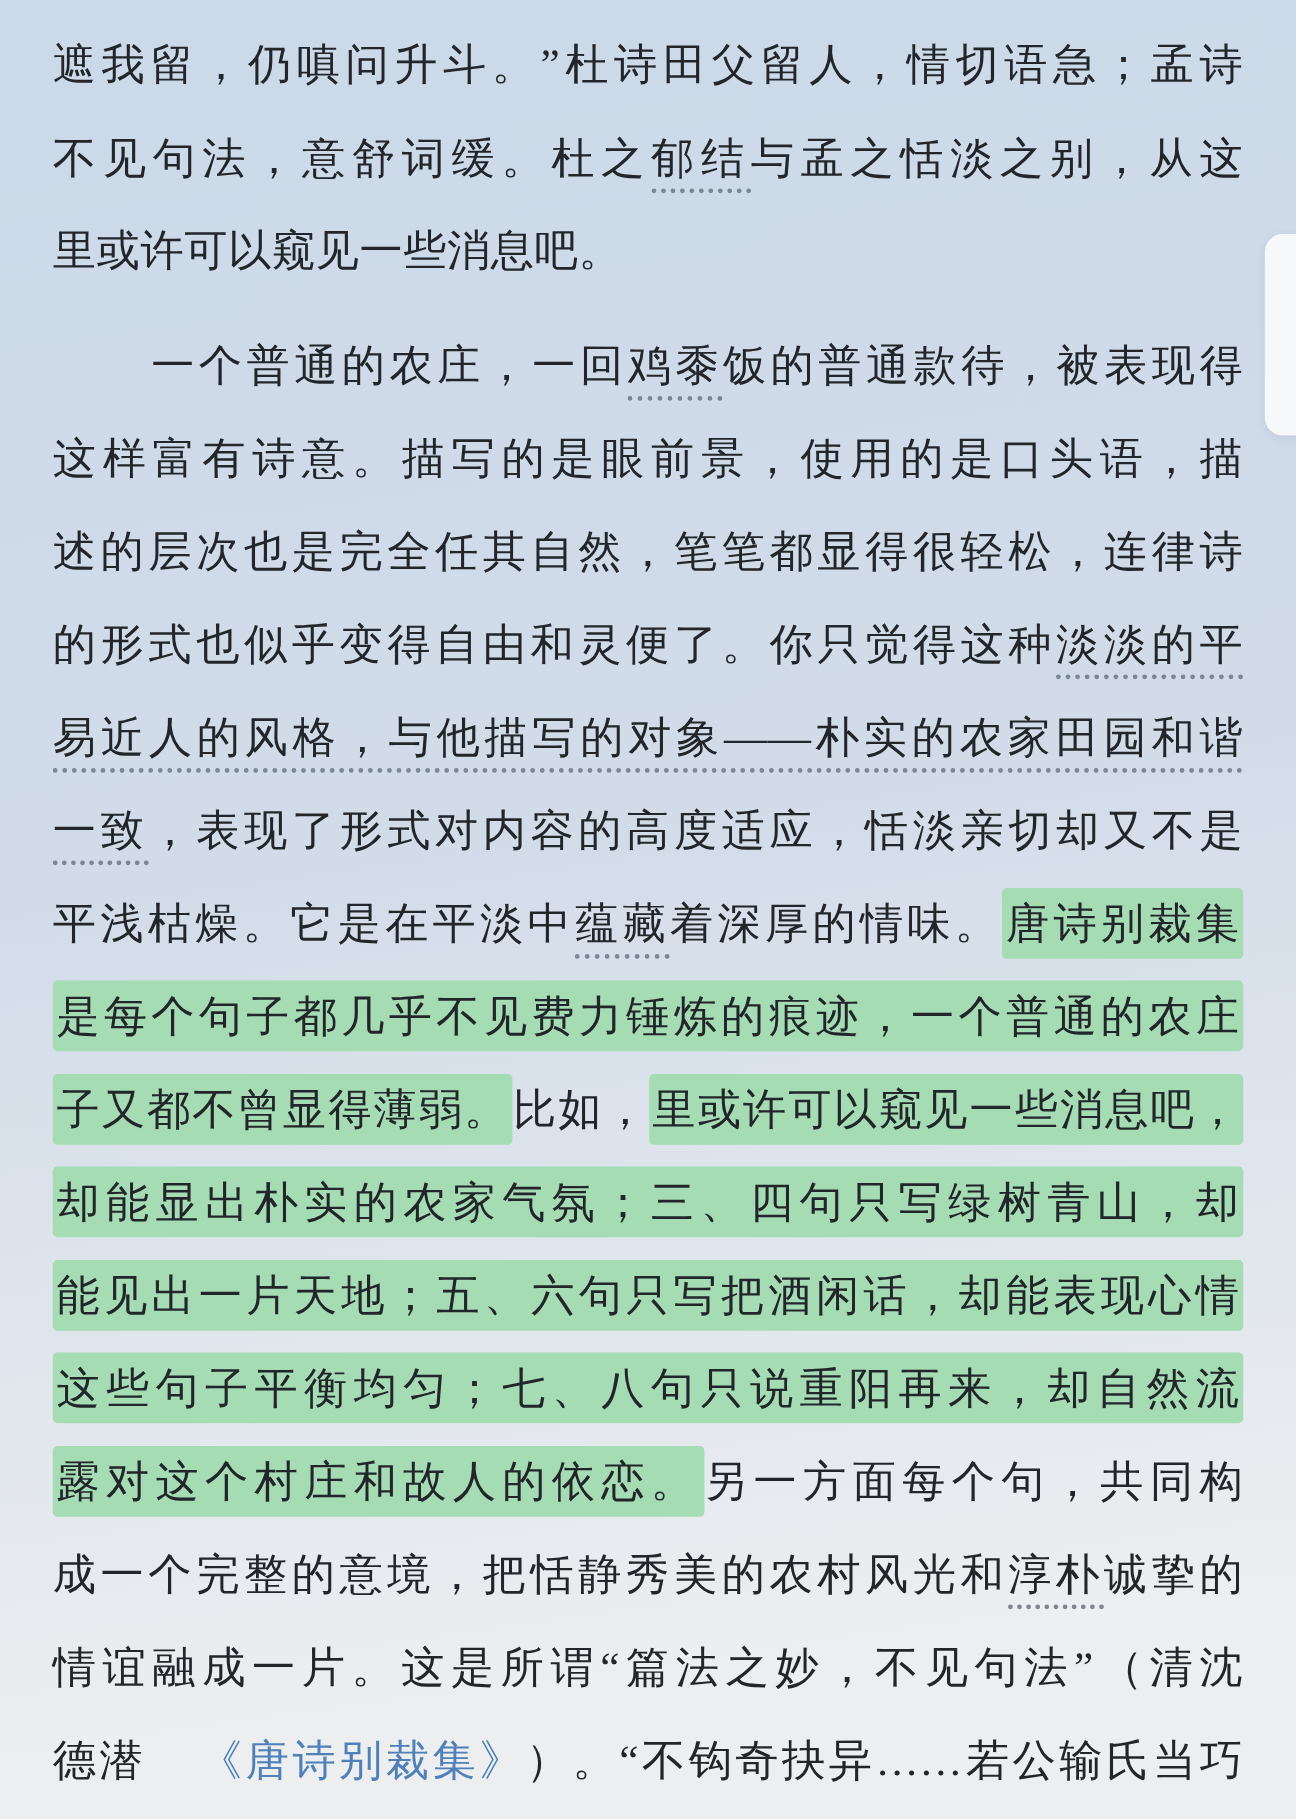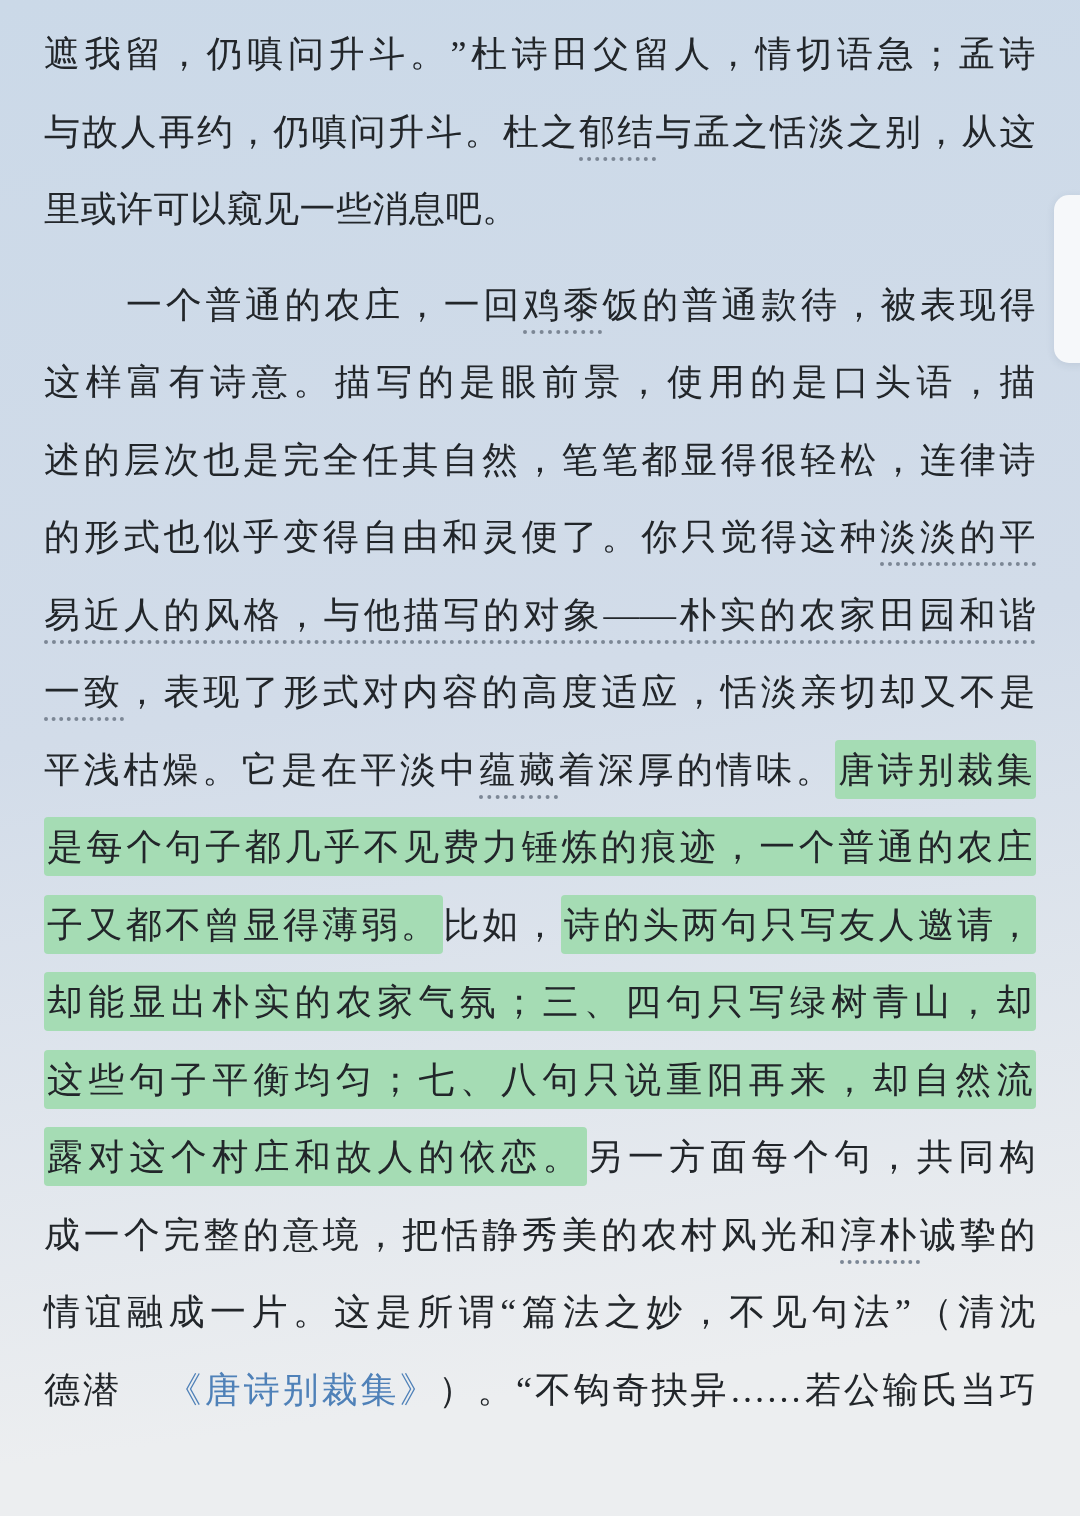--- a/index.html
+++ b/index.html
@@ -52,32 +52,33 @@
     background:var(--thumb);
     box-shadow:0 2px 8px rgba(40,60,90,0.10);
   }
 </style>
 </head>
 <body>
 
 <div class="page">
   <div>
       <div class="line"><span class="seg plain">遮我留，仍嗔问升斗。”杜诗田父留人，情切语急；孟诗</span></div>
-      <div class="line"><span class="seg plain">与故人再约，仍嗔问升斗。杜之</span><span class="seg em">郁结</span><span class="seg plain">与孟之恬淡之别，从这</span></div>
+      <div class="line"><span class="seg plain">不见句法，意舒词缓。杜之</span><span class="seg em">郁结</span><span class="seg plain">与孟之恬淡之别，从这</span></div>
       <div class="line last"><span class="seg plain">里或许可以窥见一些消息吧。</span></div>
       <div class="line indent para-gap"><span class="seg plain">一个普通的农庄，一回</span><span class="seg em">鸡黍</span><span class="seg plain">饭的普通款待，被表现得</span></div>
       <div class="line"><span class="seg plain">这样富有诗意。描写的是眼前景，使用的是口头语，描</span></div>
       <div class="line"><span class="seg plain">述的层次也是完全任其自然，笔笔都显得很轻松，连律诗</span></div>
       <div class="line"><span class="seg plain">的形式也似乎变得自由和灵便了。你只觉得这种</span><span class="seg em">淡淡的平</span></div>
       <div class="line"><span class="seg em">易近人的风格，与他描写的对象——朴实的农家田园和谐</span></div>
       <div class="line"><span class="seg em">一致</span><span class="seg plain">，表现了形式对内容的高度适应，恬淡亲切却又不是</span></div>
       <div class="line"><span class="seg plain">平浅枯燥。它是在平淡中</span><span class="seg em">蕴藏</span><span class="seg plain">着深厚的情味。</span><span class="seg hl">唐诗别裁集</span></div>
       <div class="line"><span class="seg hl">是每个句子都几乎不见费力锤炼的痕迹，一个普通的农庄</span></div>
-      <div class="line"><span class="seg hl">子又都不曾显得薄弱。</span><span class="seg plain">比如，</span><span class="seg hl">诗的头两句只写友人邀请，</span></div>
+      <div class="line"><span class="seg hl">子又都不曾显得薄弱。</span><span class="seg plain">比如，</span><span class="seg hl">里或许可以窥见一些消息吧，</span></div>
       <div class="line"><span class="seg hl">却能显出朴实的农家气氛；三、四句只写绿树青山，却</span></div>
+      <div class="line"><span class="seg hl">能见出一片天地；五、六句只写把酒闲话，却能表现心情</span></div>
       <div class="line"><span class="seg hl">这些句子平衡均匀；七、八句只说重阳再来，却自然流</span></div>
       <div class="line"><span class="seg hl">露对这个村庄和故人的依恋。</span><span class="seg plain">另一方面每个句，共同构</span></div>
       <div class="line"><span class="seg plain">成一个完整的意境，把恬静秀美的农村风光和</span><span class="seg em">淳朴</span><span class="seg plain">诚挚的</span></div>
       <div class="line"><span class="seg plain">情谊融成一片。这是所谓“篇法之妙，不见句法”（清沈</span></div>
       <div class="line"><span class="seg plain">德潜</span><span class="seg link">《唐诗别裁集》</span><span class="seg plain">）。“不钩奇抉异……若公输氏当巧</span></div>
     </div>
   <div class="scroll-thumb"></div>
 </div>
 
 </body></html>

